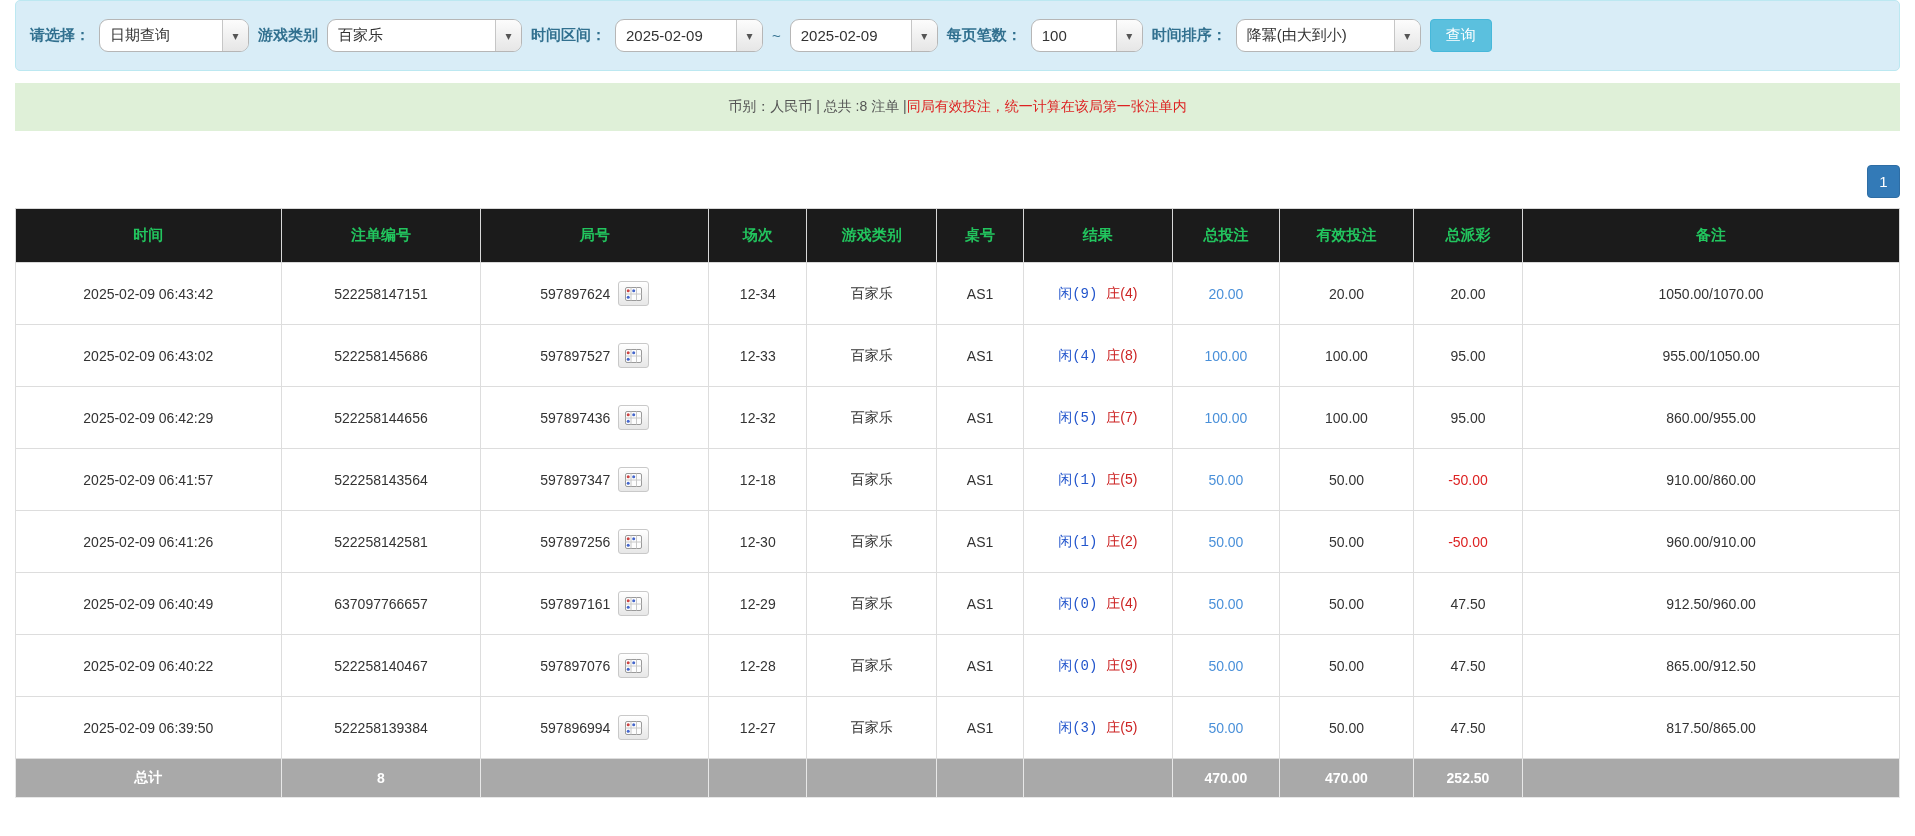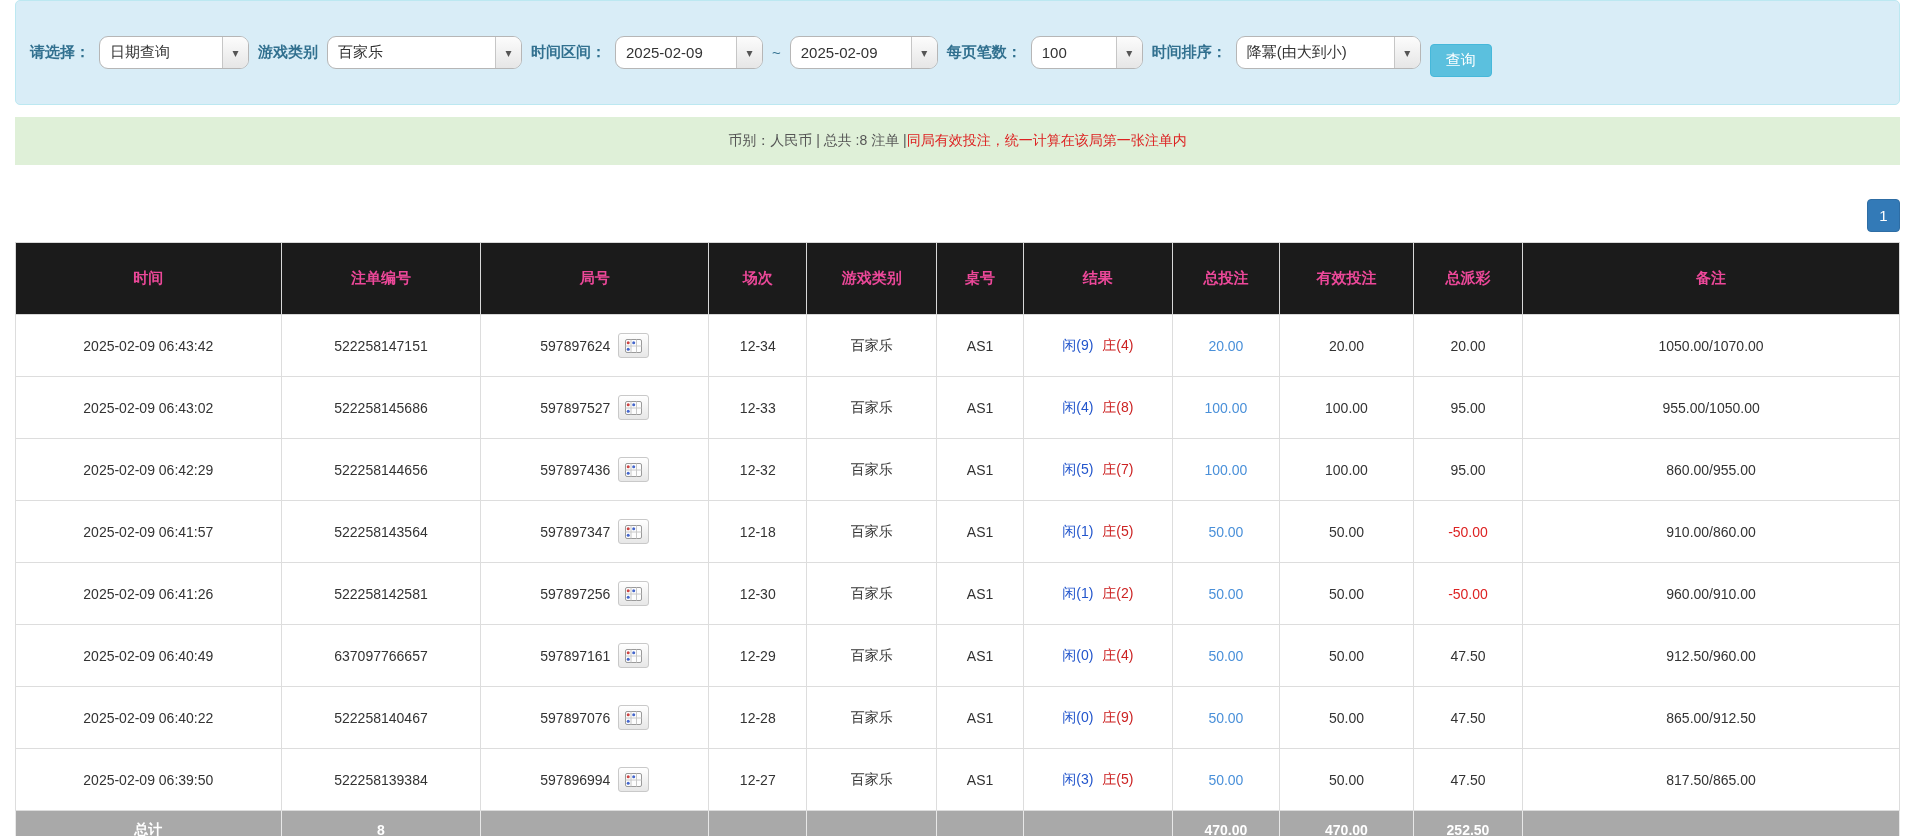--- a/index.html
+++ b/index.html
@@ -15,21 +15,21 @@
     font-weight: 400;
     color: #222;
     margin: 16px 0 14px;
   }
 
   
   .filter-bar {
     background: var(--filter-bar-bg, #d9edf7);
     border: 1px solid #bce8f1;
     border-radius: 5px;
-    padding: 27px 14px;
+    padding: 18px 14px;
     display: flex;
     align-items: center;
     gap: 9px;
   }
   .flabel {
     color: var(--label-blue, #31708f);
     font-weight: bold;
     font-size: 15px;
     white-space: nowrap;
   }
@@ -71,21 +71,20 @@
   .query-btn {
     height: 33px;
     padding: 0 15px;
     background: var(--accent-blue, #5bc0de);
     border: 1px solid #46b8da;
     border-radius: 4px;
     color: #fff;
     font-size: 15px;
     font-family: inherit;
     cursor: pointer;
-    margin-top: 16px;
   }
 
   
   .info-bar {
     margin-top: 12px;
     background: var(--info-bar-bg, #dff0d8);
     padding: 15px 16px;
     display: flex;
     justify-content: center;
     align-items: center;
@@ -105,45 +104,45 @@
     border-radius: 4px;
     font-size: 15px;
     font-family: inherit;
     cursor: pointer;
   }
 
   
   table.records { width: 100%; border-collapse: collapse; table-layout: fixed; }
   .records th {
     background: var(--header-bg, #1b1b1b);
-    color: #ec4899;
+    color: #22c55e;
     font-size: 15px;
     font-weight: bold;
-    padding: 26px 4px;
+    padding: 17px 4px;
     border: 1px solid #d8d8d8;
     white-space: nowrap;
   }
   .records td {
     font-size: 14px;
     color: #333;
     text-align: center;
     padding: 18px 6px;
     border: 1px solid #ddd;
     background: #fff;
     white-space: nowrap;
     overflow: hidden;
   }
   .records .summary td {
     background: var(--summary-bg, #a9a9a9);
     color: #fff;
     font-weight: bold;
     padding: 10px 6px;
     border-color: #e8e8e8;
   }
-  .player { color: var(--player-blue, #2255cc); }
+  .player { color: var(--player-blue, #2255cc); font-family: Liberation Mono, monospace; }
   .banker { color: var(--banker-red, #cc2222); margin-left: 5px; }
   .bet-link { color: var(--link-blue, #4a90d9); text-decoration: none; cursor: pointer; }
   .negative { color: var(--negative-red, #dd2222); }
 
   .round-inner { display: inline-flex; align-items: center; }
   .road-btn {
     width: 31px;
     height: 25px;
     margin-left: 8px;
     border: 1px solid #c9c9c9;

